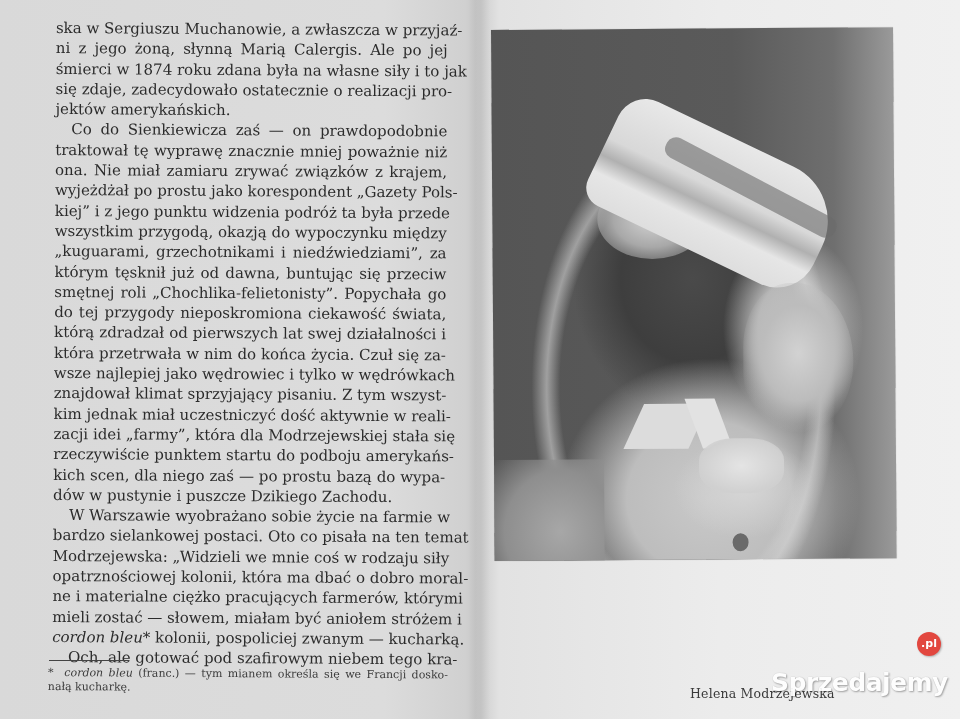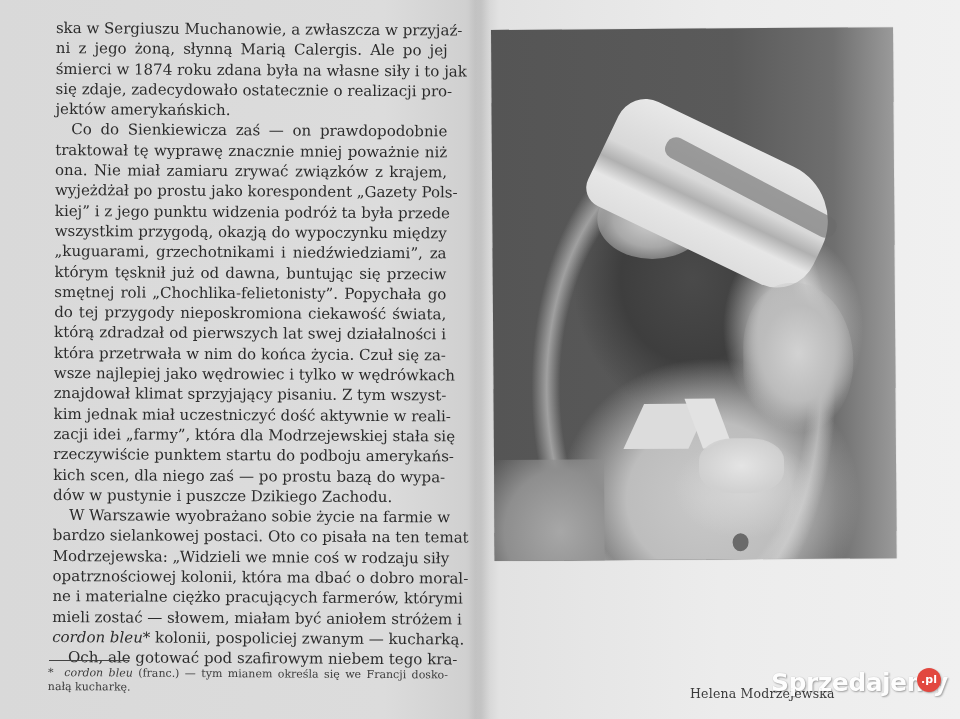--- a/index.html
+++ b/index.html
@@ -104,21 +104,21 @@
     }
     .watermark {
       position: absolute; left: 771px; top: 668px;
       font-family: "DejaVu Sans", "Liberation Sans", sans-serif; font-weight: bold;
       font-size: 25px; letter-spacing: -0.5px;
       color: #ffffff;
       text-shadow: 1px 1px 2px rgba(0,0,0,0.35), 0 0 1px rgba(0,0,0,0.25);
       opacity: 0.92;
     }
     .watermark-badge {
-      position: absolute; left: 917px; top: 668px; width: 24px; height: 24px;
+      position: absolute; left: 917px; top: 632px; width: 24px; height: 24px;
       border-radius: 50%; background: #e2473f;
       color: #ffffff; font-family: "DejaVu Sans", "Liberation Sans", sans-serif;
       font-weight: bold; font-size: 11px; line-height: 24px; text-align: center;
       box-shadow: 1px 1px 2px rgba(0,0,0,0.25);
     }
   </style>
 </head>
 <body>
 
 <div class="spread"></div>

